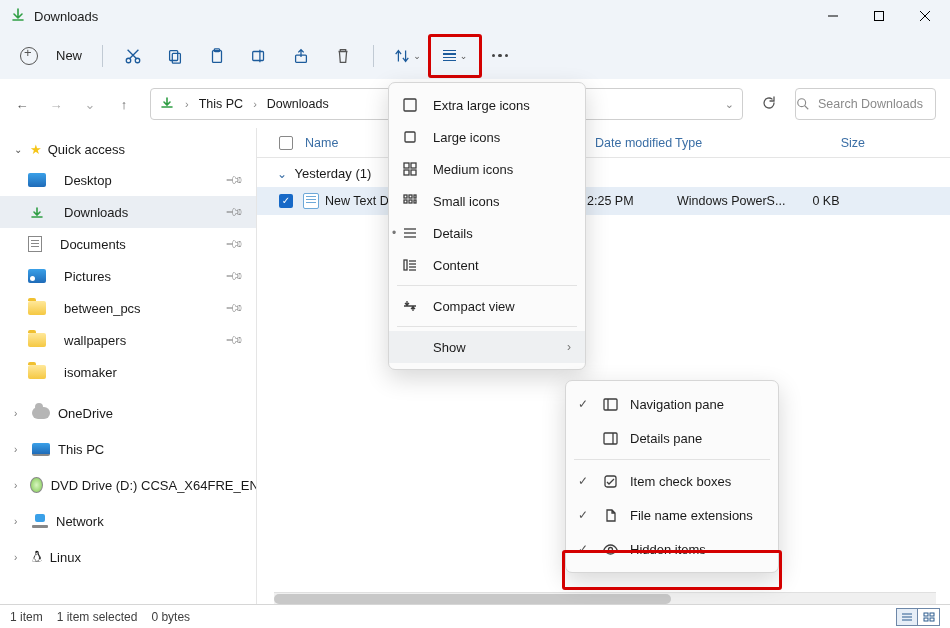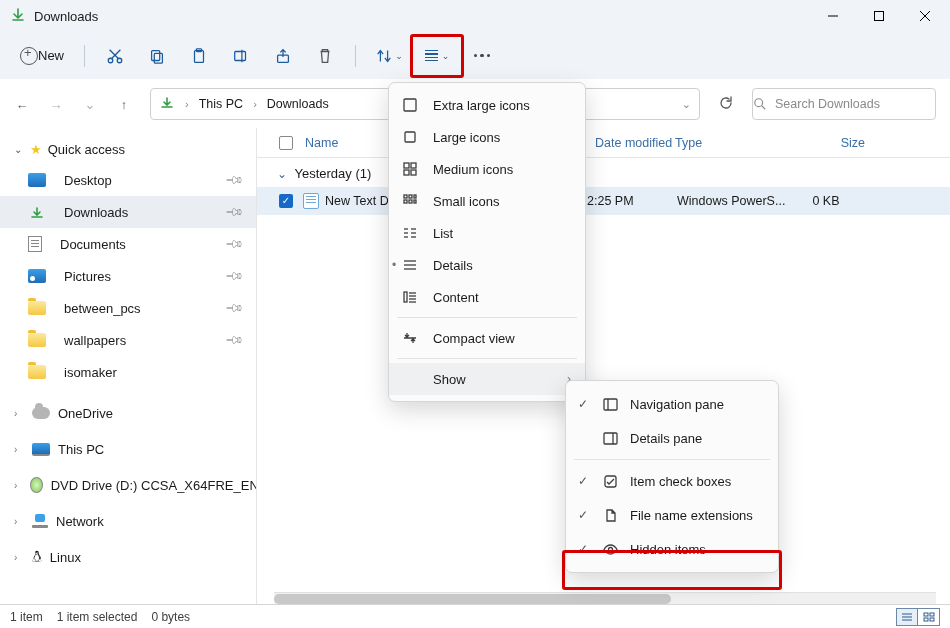--- a/index.html
+++ b/index.html
@@ -9,21 +9,21 @@
   .titlebar { height: 32px; display: flex; align-items: center; padding: 0 2px 0 10px; background: #f0f4f9; }
   .titlebar .app-icon { color: #2f9e44; font-weight: bold; margin-right: 8px; }
   .titlebar .app-icon svg { width: 16px; height: 16px; }
   .titlebar .title { font-size: 13px; color: #1a1a1a; }
   .win-controls { margin-left: auto; display: flex; }
   .win-controls .wc { width: 46px; height: 32px; display: flex; align-items: center; justify-content: center; color: #1a1a1a; }
   .win-controls .wc svg { width: 10px; height: 10px; }
   
   
   .toolbar { height: 48px; display: flex; align-items: center; padding: 0 10px; background: #f0f4f9; gap: 2px; border-bottom: 1px solid #fff; }
-  .tb-new { display: flex; align-items: center; gap: 0; padding: 6px 10px; border-radius: 4px; color: #1a1a1a; }
+  .tb-new { display: flex; align-items: center; gap: 18px; padding: 6px 10px; border-radius: 4px; color: #1a1a1a; }
   .tb-new .icon-circle-plus { width: 18px; height: 18px; border: 1.2px solid #555; border-radius: 50%; position: relative; }
   .tb-new .icon-circle-plus::before { content: '+'; position: absolute; top: -3px; left: 3px; font-size: 13px; color: #555; }
   .tb-sep { width: 1px; height: 22px; background: #c1cad4; margin: 0 8px; }
   .tb-btn { width: 40px; height: 36px; display: flex; align-items: center; justify-content: center; border-radius: 4px; color: #1c5b9c; }
   .tb-btn svg, .tb-btn .g { width: 18px; height: 18px; stroke: currentColor; fill: none; stroke-width: 1.4; }
   .tb-btn .grey { color: #555; }
   .tb-btn.sort { width: 46px; }
   .tb-view-wrap { position: relative; }
   .tb-view { width: 46px; height: 36px; display: flex; align-items: center; justify-content: center; gap: 4px; border-radius: 4px; }
   .tb-view .lines { display:flex; flex-direction: column; gap: 2px; }
@@ -39,21 +39,21 @@
   .nav-arrows { display: flex; gap: 18px; color: #555; }
   .nav-arrows .na { width: 16px; text-align:center; }
   .nav-arrows .na.dis { color: #adadad; }
   .addressbar { flex: 1; height: 32px; border: 1px solid #cfcfcf; border-radius: 4px; display: flex; align-items: center; padding: 0 8px; gap: 10px; }
   .addressbar .folder-icon svg { width: 16px; height: 16px; }
   .crumb { font-size: 12.5px; color: #1a1a1a; }
   .crumb-sep { color: #888; font-size: 11px; }
   .addressbar .spacer { flex: 1; }
   .addressbar .down-chev { color: #888; font-size: 11px; }
   .refresh-btn { color: #555; }
-  .searchbox { width: 184px; height: 32px; border: 1px solid #cfcfcf; border-radius: 4px; display: flex; align-items: center; padding: 0 0; gap: 8px; color: #8a8a8a; font-size: 12.5px; }
+  .searchbox { width: 141px; height: 32px; border: 1px solid #cfcfcf; border-radius: 4px; display: flex; align-items: center; padding: 0 0; gap: 8px; color: #8a8a8a; font-size: 12.5px; }
 
   
   .main { display: flex; height: calc(628px - 32px - 48px - 48px - 24px); background: #fff; }
   
   
   .sidebar { width: 257px; border-right: 1px solid #e5e5e5; padding-top: 6px; overflow: hidden; }
   .nav-head { display: flex; align-items: center; height: 30px; padding-left: 14px; gap: 6px; font-size: 13px; color: #1a1a1a; }
   .nav-head .caret { font-size: 10px; color: #555; width: 10px; }
   .nav-head .star { color: #f5c518; }
   .nav-item { display: flex; align-items: center; height: 32px; padding-left: 28px; gap: 18px; font-size: 13px; position: relative; }
@@ -394,33 +394,20 @@
           <rect x="6" y="1" width="3" height="3"></rect>
           <rect x="11" y="1" width="2" height="3"></rect>
           <rect x="1" y="6" width="3" height="3"></rect>
           <rect x="6" y="6" width="3" height="3"></rect>
           <rect x="11" y="6" width="2" height="3"></rect>
         </svg>
       </span>
       <span>Small icons</span>
     </div>
   <div class="mitem">
-      <span class="micon">
-        <svg viewBox="0 0 14 14">
-          <line x1="1" y1="3" x2="5" y2="3"></line>
-          <line x1="1" y1="7" x2="5" y2="7"></line>
-          <line x1="1" y1="11" x2="5" y2="11"></line>
-          <line x1="8" y1="3" x2="13" y2="3"></line>
-          <line x1="8" y1="7" x2="13" y2="7"></line>
-          <line x1="8" y1="11" x2="13" y2="11"></line>
-        </svg>
-      </span>
-      <span>List</span>
-    </div>
-  <div class="mitem">
       <span class="mdot">•</span>
       <span class="micon">
         <svg viewBox="0 0 14 14">
           <line x1="1" y1="3" x2="13" y2="3"></line>
           <line x1="1" y1="7" x2="13" y2="7"></line>
           <line x1="1" y1="11" x2="13" y2="11"></line>
         </svg>
       </span>
       <span>Details</span>
     </div>

